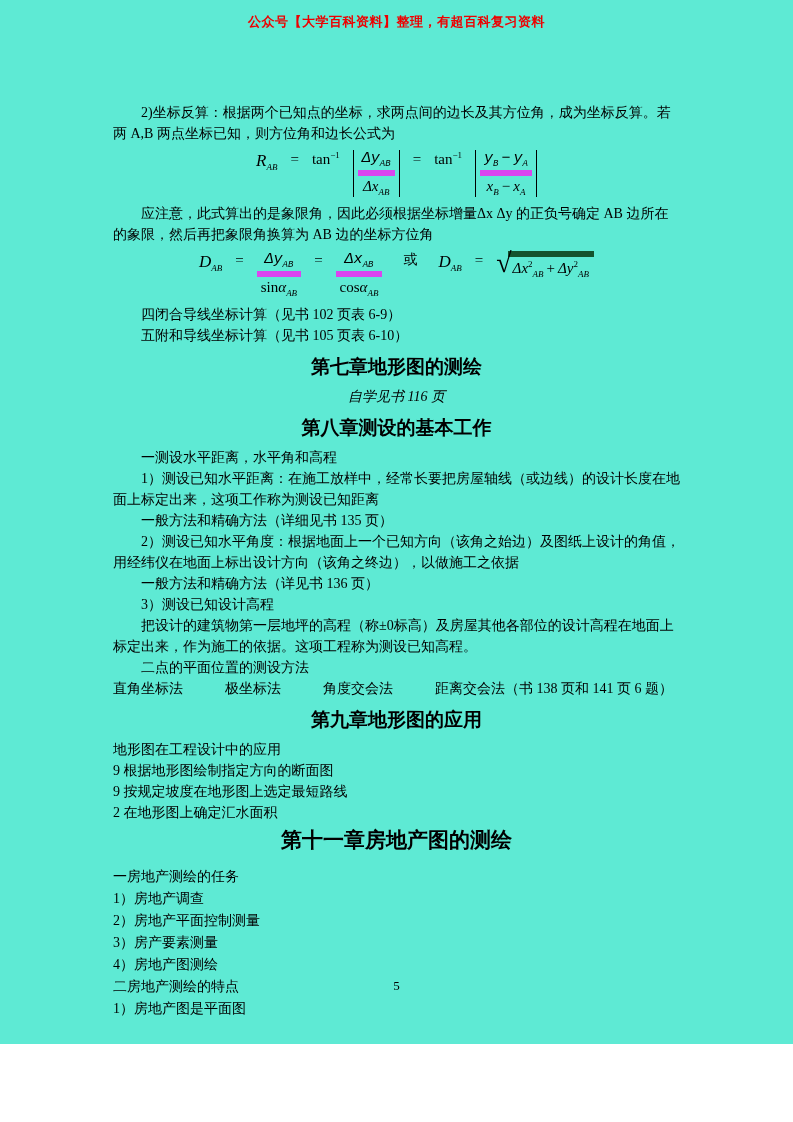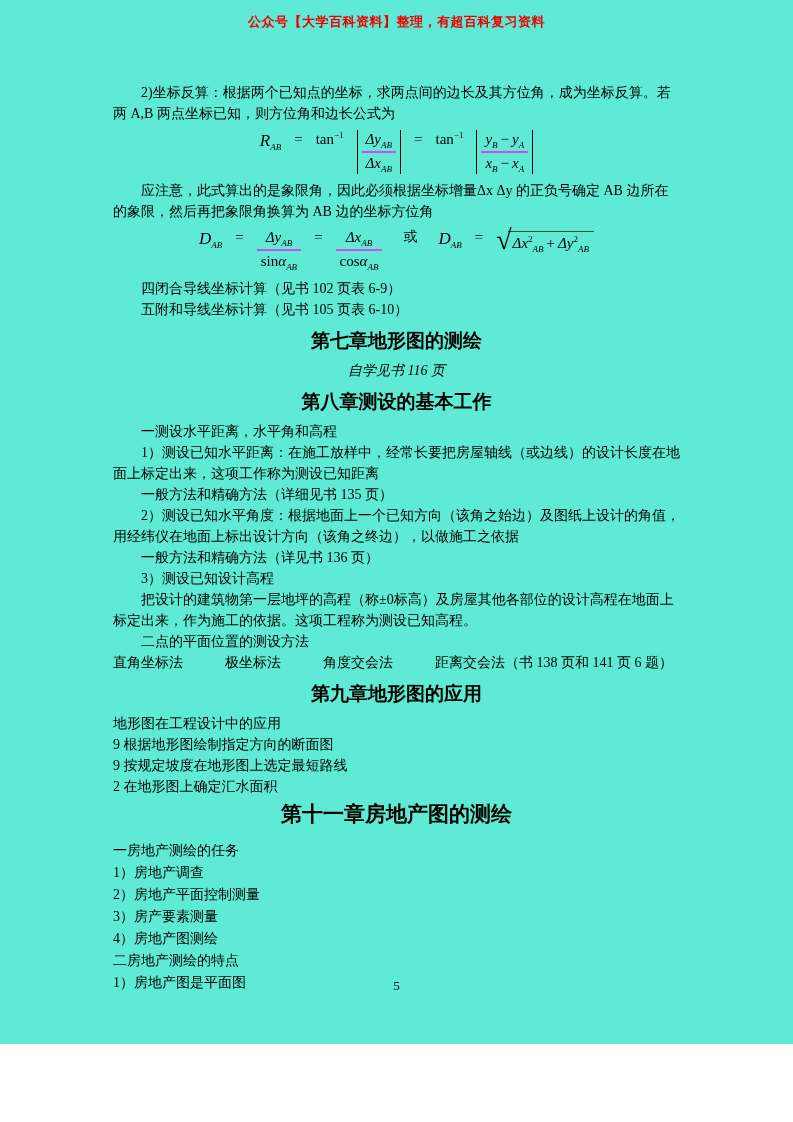--- a/index.html
+++ b/index.html
@@ -8,21 +8,21 @@
     font-family: "Liberation Serif", "DejaVu Serif", serif;
   }
   .page { position: relative; width: 793px; height: 1044px; overflow: hidden; background: #5eead4; }
 
   .doc-header {
     position: absolute; top: 13px; left: 0; width: 100%;
     text-align: center; color: #ee0000; font-size: 13px; font-weight: bold; letter-spacing: 0.5px;
   }
 
   .content {
-    position: absolute; top: 82px; left: 113px; width: 567px;
+    position: absolute; top: 102px; left: 113px; width: 567px;
     font-size: 14px; line-height: 21px;
   }
   .content p { margin: 0; }
   .indent { text-indent: 28px; }
   .center { text-align: center; font-style: italic; }
   .selfstudy { margin: 4px 0 5px; }
   .loose { line-height: 22px; }
 
   .chapter {
     text-align: center; font-weight: bold; margin: 0;
@@ -34,31 +34,31 @@
   .formula { display: flex; justify-content: center; margin: 6px 0; }
   .frow { display: inline-flex; align-items: flex-start; gap: 13px; font-size: 15px; line-height: 1.25; }
   .it { font-style: italic; }
   .bigvar { font-size: 17px; font-style: italic; }
   sub.fs { font-size: 9px; font-style: italic; line-height: 1; }
   sup.fp { font-size: 9px; line-height: 1; }
   .opgap { margin: 0 3px; }
   .orword { margin: 0 8px; font-size: 14px; }
 
   .frac { display: inline-flex; flex-direction: column; align-items: stretch; text-align: center; }
-  .frac .num { display: block; border-bottom: 2px solid #d946ef; padding: 0 4px 1px; }
+  .frac .num { display: block; border-bottom: 6px solid #d946ef; padding: 0 4px 1px; font-family: Liberation Mono, monospace; }
   .frac .den { display: block; padding: 1px 4px 0; }
 
   .abs {
     display: inline-flex; align-items: center;
     border-left: 1px solid #000; border-right: 1px solid #000; padding: 0 4px;
   }
 
   .sqrt { display: inline-flex; align-items: center; }
   .sqrt-sign { font-size: 28px; line-height: 1; margin-right: -4px; transform: translateY(-2px); }
-  .sqrt-body { border-top: 1px solid #14532d; padding: 2px 5px 0; white-space: nowrap; }
+  .sqrt-body { border-top: 6px solid #14532d; padding: 2px 5px 0; white-space: nowrap; }
 
   .footer-page {
     position: absolute; left: 0; bottom: 50px; width: 100%;
     text-align: center; font-size: 13px;
   }
 </style>
 </head>
 <body>
 
 <div class="page">

